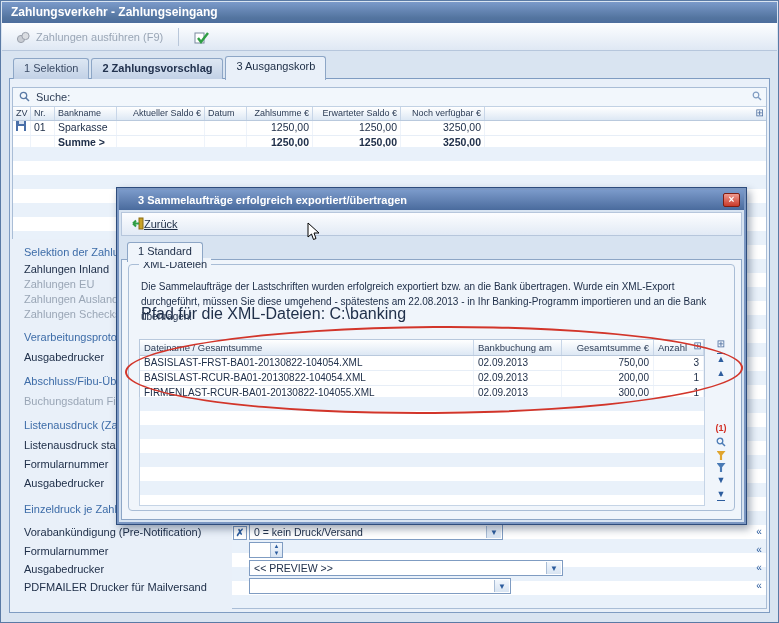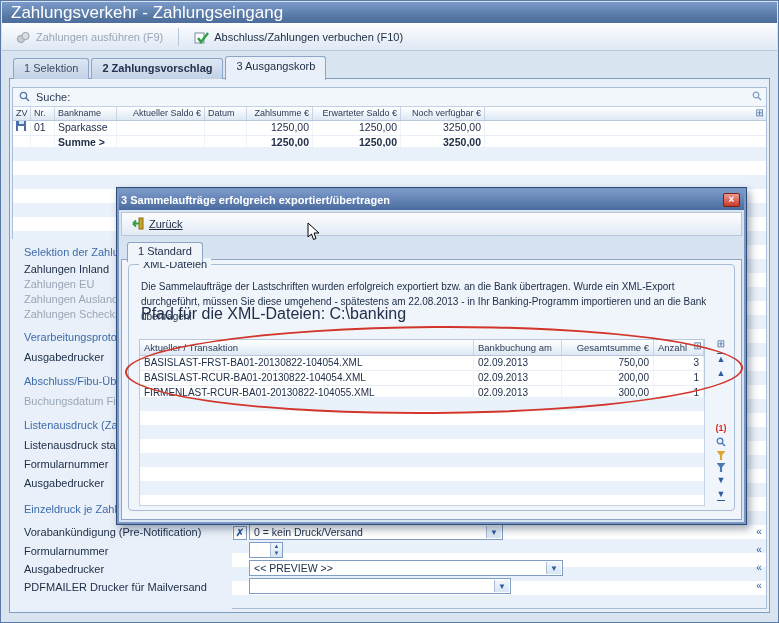--- a/index.html
+++ b/index.html
@@ -3,21 +3,21 @@
 <meta charset="utf-8">
 <style>
   html,body{margin:0;padding:0}
   body{width:779px;height:623px;position:relative;overflow:hidden;
        font-family:"Liberation Sans",sans-serif;background:#fff;}
   .win{position:absolute;inset:0;background:#d9e4f1;border:1px solid #5a7aa5;box-sizing:border-box}
 
   
   .titlebar{position:absolute;left:1px;top:1px;right:1px;height:29px;
     background:linear-gradient(180deg,#7b9aca,#53749f 55%,#44659a);
-    color:#fff;font-weight:normal;font-size:17px;line-height:21px;padding-left:9px;box-sizing:border-box}
+    color:#fff;font-weight:bold;font-size:12px;line-height:21px;padding-left:9px;box-sizing:border-box}
 
   
   .toolbar{position:absolute;left:1px;top:22px;right:1px;height:28px;
     background:linear-gradient(180deg,#fdfeff,#dfe8f4);border-bottom:1px solid #b6c6dc;
     display:flex;align-items:center;padding-left:6px;gap:4px;box-sizing:border-box}
   .tbtn{display:flex;align-items:center;gap:5px;font-size:11px;color:#1c2c44;padding:3px 8px;border-radius:2px}
   .tbtn.disabled{color:#9aa6b6}
   .tsep{width:1px;height:18px;background:#b9c7da;margin:0 3px}
   .ticon svg{display:block}
 
@@ -83,28 +83,28 @@
   .edgebtn{position:absolute;width:14px;height:13px;z-index:3;color:#2d5d9e;font-size:10px;
     line-height:12px;text-align:center}
   .edgebtn::after{content:"«"}
 
   
   .dialog{position:absolute;left:115px;top:186px;width:631px;height:338px;background:#d7e3f1;
     border:1px solid #2e4c7c;box-shadow:3px 4px 8px rgba(20,40,70,.4), inset 0 0 0 2px #7b97c2;
     box-sizing:border-box;z-index:10}
   .dtitle{position:absolute;left:2px;top:2px;right:2px;height:20px;
     background:linear-gradient(180deg,#7b9aca,#4a6b9d);display:flex;align-items:center;
-    padding:0 4px 0 2px;font-size:11px;font-weight:bold;color:#fff;box-sizing:border-box}
+    padding:0 4px 0 19px;font-size:11px;font-weight:bold;color:#fff;box-sizing:border-box}
   .dtitle > span:first-child{flex:1;white-space:nowrap;overflow:hidden}
   .dclose{width:17px;height:14px;background:linear-gradient(180deg,#ef9a8f,#ca3a2a);
     border:1px solid #7e1d12;border-radius:2px;color:#fff;font-size:10px;line-height:12px;
     text-align:center;font-weight:bold;box-sizing:border-box}
   .dtool{position:absolute;left:4px;top:24px;right:4px;height:24px;
     background:linear-gradient(180deg,#fcfdff,#e2eaf5);border:1px solid #b6c6dc;
-    display:flex;align-items:center;padding-left:8px;gap:5px;font-size:11px;box-sizing:border-box}
+    display:flex;align-items:center;padding-left:8px;font-size:11px;box-sizing:border-box}
   .backlink{text-decoration:underline;color:#1c2c44}
   .dtab{position:absolute;left:10px;top:54px;height:17px;background:#f0f5fb;border:1px solid #8da6c6;
     border-bottom:none;border-radius:3px 3px 0 0;font-size:11px;padding:2px 10px 0;z-index:2;color:#20304a;box-sizing:content-box}
   .dpanel{position:absolute;left:4px;top:71px;right:4px;bottom:4px;border:1px solid #8da6c6;background:#f0f5fb;box-sizing:border-box}
   .dfs{position:absolute;left:6px;top:4px;right:6px;bottom:8px;border:1px solid #a9bdd6;border-radius:4px}
   .legend{position:absolute;left:10px;top:-7px;background:#f0f5fb;padding:0 4px;font-size:11px;color:#20304a}
   .dmsg{position:absolute;left:12px;top:14px;right:14px;font-size:10px;line-height:15px;color:#20304a}
   .dpath{position:absolute;left:12px;top:40px;font-size:16px;color:#20304a}
   .dtable{position:absolute;left:10px;top:74px;width:566px;border:1px solid #b9c9dd;background:#fff;box-sizing:border-box}
   .dthead{display:flex;height:15px;background:linear-gradient(180deg,#ffffff,#dde8f4);
@@ -156,21 +156,20 @@
       <span>Zahlungen ausführen (F9)</span>
     </div>
     <div class="tsep"></div>
     <div class="tbtn">
       <span class="ticon">
         <svg width="15" height="14">
             <rect x="1" y="3" width="9" height="10" fill="#fff" stroke="#7a8aa0"></rect>
             <path d="M4 8 l3 4 l7 -9" stroke="#2f9e44" stroke-width="2.4" fill="none"></path>
           </svg>
       </span>
-      <span>Abschluss/Zahlungen verbuchen (F10)</span>
     </div>
   </div>
 
   <div class="tabs">
     <div class="tab">1 Selektion</div>
     <div class="tab bold">2 Zahlungsvorschlag</div>
     <div class="tab active">3 Ausgangskorb</div>
   </div>
 
   <div class="content">
@@ -318,21 +317,21 @@
     <div class="dtab">1 Standard</div>
 
     <div class="dpanel">
       <div class="dfs">
         <div class="legend">XML-Dateien</div>
         <div class="dmsg">Die Sammelaufträge der Lastschriften wurden erfolgreich exportiert bzw. an die Bank übertragen.  Wurde ein XML-Export durchgeführt, müssen Sie diese umgehend - spätestens am 22.08.2013 - in Ihr Banking-Programm importieren und an die Bank übertragen!</div>
         <div class="dpath">Pfad für die XML-Dateien: C:\banking</div>
 
         <div class="dtable">
           <div class="dthead">
-            <div class="c dw-file">Aktueller / Transaktion</div>
+            <div class="c dw-file">Dateiname / Gesamtsumme</div>
             <div class="c dw-date">Bankbuchung am</div>
             <div class="c dw-sum num">Gesamtsumme €</div>
             <div class="c dw-cnt">Anzahl</div>
             <span class="corner"></span>
           </div>
           <div class="dtr">
             <div class="c dw-file">BASISLAST-FRST-BA01-20130822-104054.XML</div>
             <div class="c dw-date">02.09.2013</div>
             <div class="c dw-sum num">750,00</div>
             <div class="c dw-cnt num">3</div>

